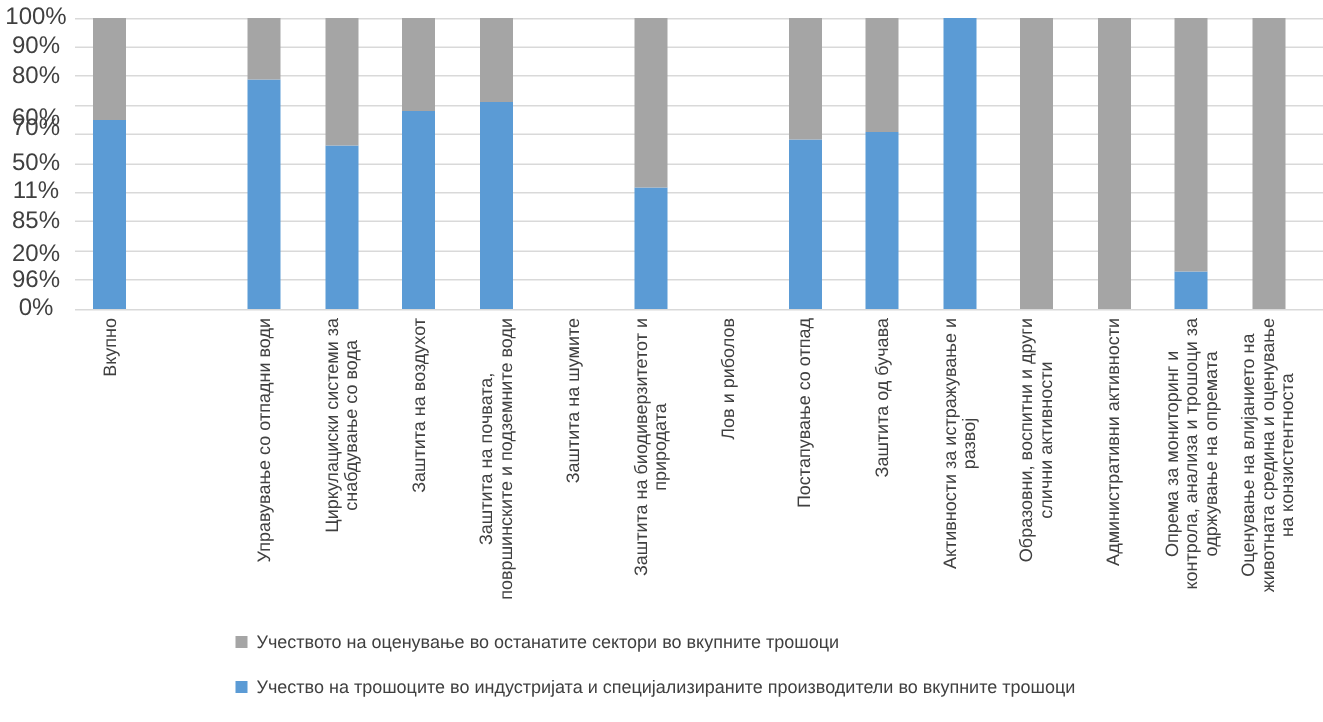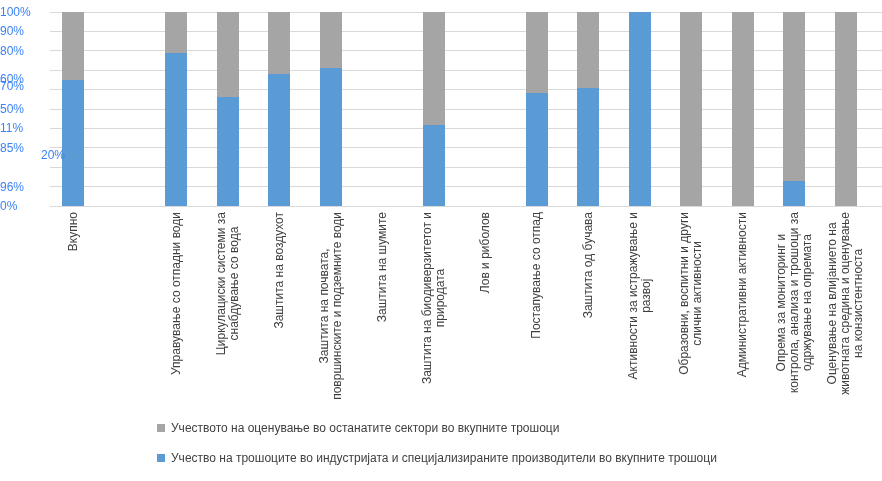--- a/index.html
+++ b/index.html
@@ -5,22 +5,22 @@
   html,body{margin:0;padding:0;background:#fff;}
   #figure{
     position:relative;
     width:882px;height:481px;
     background:#fff;
     font-family:"Liberation Sans", sans-serif;
     overflow:hidden;
   }
   .gridline{position:absolute;left:50px;width:832px;height:1px;background:#d9d9d9;}
   .ytick{
-    position:absolute;left:0;width:48px;text-align:left;
-    font-size:12px;line-height:14px;color:#3b82f6;
+    position:absolute;left:0;width:48px;text-align:center;
+    font-size:16px;line-height:14px;color:#404040;
   }
   .bar-seg{position:absolute;width:22px;}
   .xlabel{
     position:absolute;top:212px;width:195px;
     text-align:right;
     transform:rotate(-90deg) translateX(-195px);
     transform-origin:top left;
     font-size:12px;line-height:13px;color:#404040;
   }
   .xlabel span{display:inline-block;text-align:center;white-space:pre-line;}
@@ -68,21 +68,21 @@
       <div class="bar-seg" style="background: rgb(91, 155, 213); left: 628.5px; top: 12px; height: 194px;"></div>
       <div class="bar-seg" style="background: rgb(165, 165, 165); left: 680px; top: 12px; height: 194px;"></div>
       <div class="bar-seg" style="background: rgb(165, 165, 165); left: 731.5px; top: 12px; height: 194px;"></div>
       <div class="bar-seg" style="background: rgb(91, 155, 213); left: 783px; top: 180.78px; height: 25.22px;"></div>
       <div class="bar-seg" style="background: rgb(165, 165, 165); left: 783px; top: 12px; height: 168.78px;"></div>
       <div class="bar-seg" style="background: rgb(165, 165, 165); left: 834.5px; top: 12px; height: 194px;"></div>
     </div>
   <div>
       <div class="ytick" style="top: 199px;">0%</div>
       <div class="ytick" style="top: 179.6px;">96%</div>
-      <div class="ytick" style="top: 148px; margin-left: 41px;">20%</div>
+      <div class="ytick" style="top: 163px;">20%</div>
       <div class="ytick" style="top: 140.8px;">85%</div>
       <div class="ytick" style="top: 121.4px;">11%</div>
       <div class="ytick" style="top: 102px;">50%</div>
       <div class="ytick" style="top: 72px;">60%</div>
       <div class="ytick" style="top: 63.2px; margin-top: 16px;">70%</div>
       <div class="ytick" style="top: 43.8px;">80%</div>
       <div class="ytick" style="top: 24.4px;">90%</div>
       <div class="ytick" style="top: 5px;">100%</div>
     </div>
   <div>

